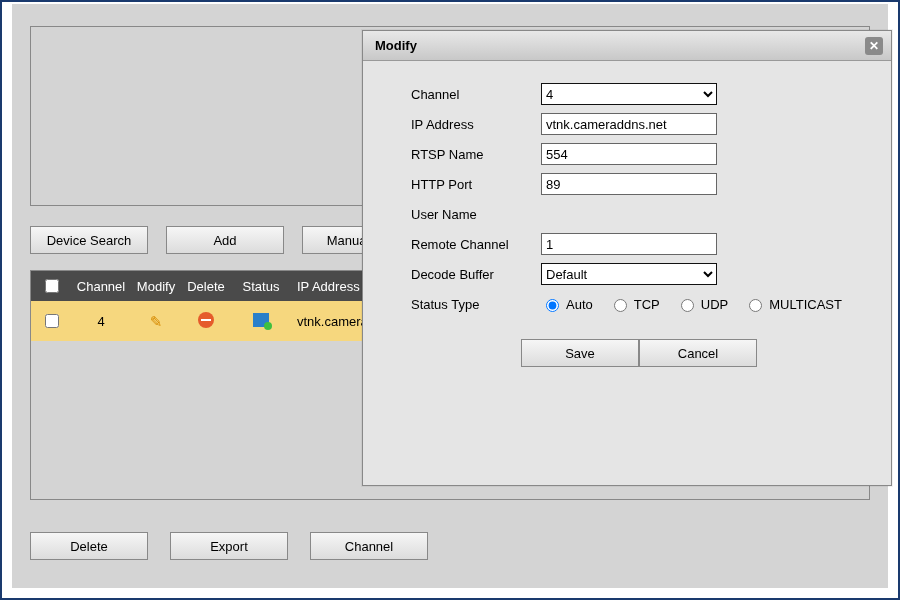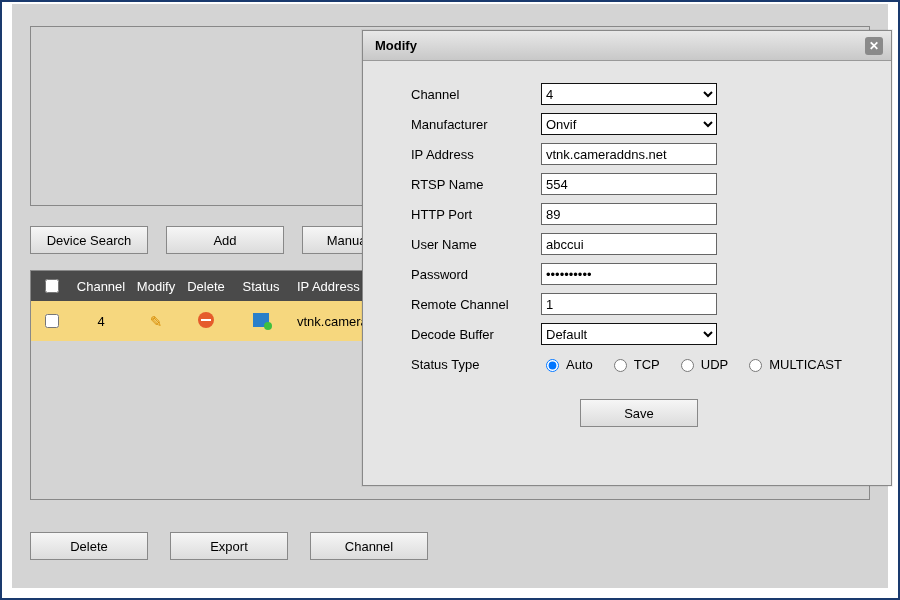--- a/index.html
+++ b/index.html
@@ -238,53 +238,40 @@
 
         <div class="frow">
           <div class="flabel">Channel</div>
           <div class="fctrl">
             <select class="sel">
               <option>4</option>
             </select>
           </div>
         </div>
 
-        <div class="frow">
-          <div class="flabel">Manufacturer</div>
-          <div class="fctrl">
-            <select class="sel">
-              <option>Onvif</option>
-            </select>
-          </div>
-        </div>
 
         <div class="frow">
           <div class="flabel">IP Address</div>
           <div class="fctrl"><input type="text" value="vtnk.cameraddns.net" style=""></div>
         </div>
 
         <div class="frow">
           <div class="flabel">RTSP Name</div>
           <div class="fctrl"><input type="text" value="554" style=""></div>
         </div>
 
         <div class="frow">
           <div class="flabel">HTTP Port</div>
           <div class="fctrl"><input type="text" value="89" style=""></div>
         </div>
 
         <div class="frow">
           <div class="flabel">User Name</div>
-          <div class="fctrl"><input type="text" value="abccui" style=""></div>
-        </div>
-
-        <div class="frow">
-          <div class="flabel">Password</div>
-          <div class="fctrl"><input type="text" value="••••••••••" style=""></div>
-        </div>
+        </div>
+
 
         <div class="frow">
           <div class="flabel">Remote Channel</div>
           <div class="fctrl"><input type="text" value="1" style=""></div>
         </div>
 
         <div class="frow">
           <div class="flabel">Decode Buffer</div>
           <div class="fctrl">
             <select class="sel">
@@ -310,19 +297,20 @@
               </label>
             <label>
                 <input type="radio" name="st" style="">
                 <span>MULTICAST</span>
               </label>
           </div>
         </div>
 
         <div class="dialog-btns">
           <button class="btn">Save</button>
+          <button class="btn">Cancel</button>
         </div>
 
       </div>
     </div>
 
   </div>
 </div>
 
 </body></html>

